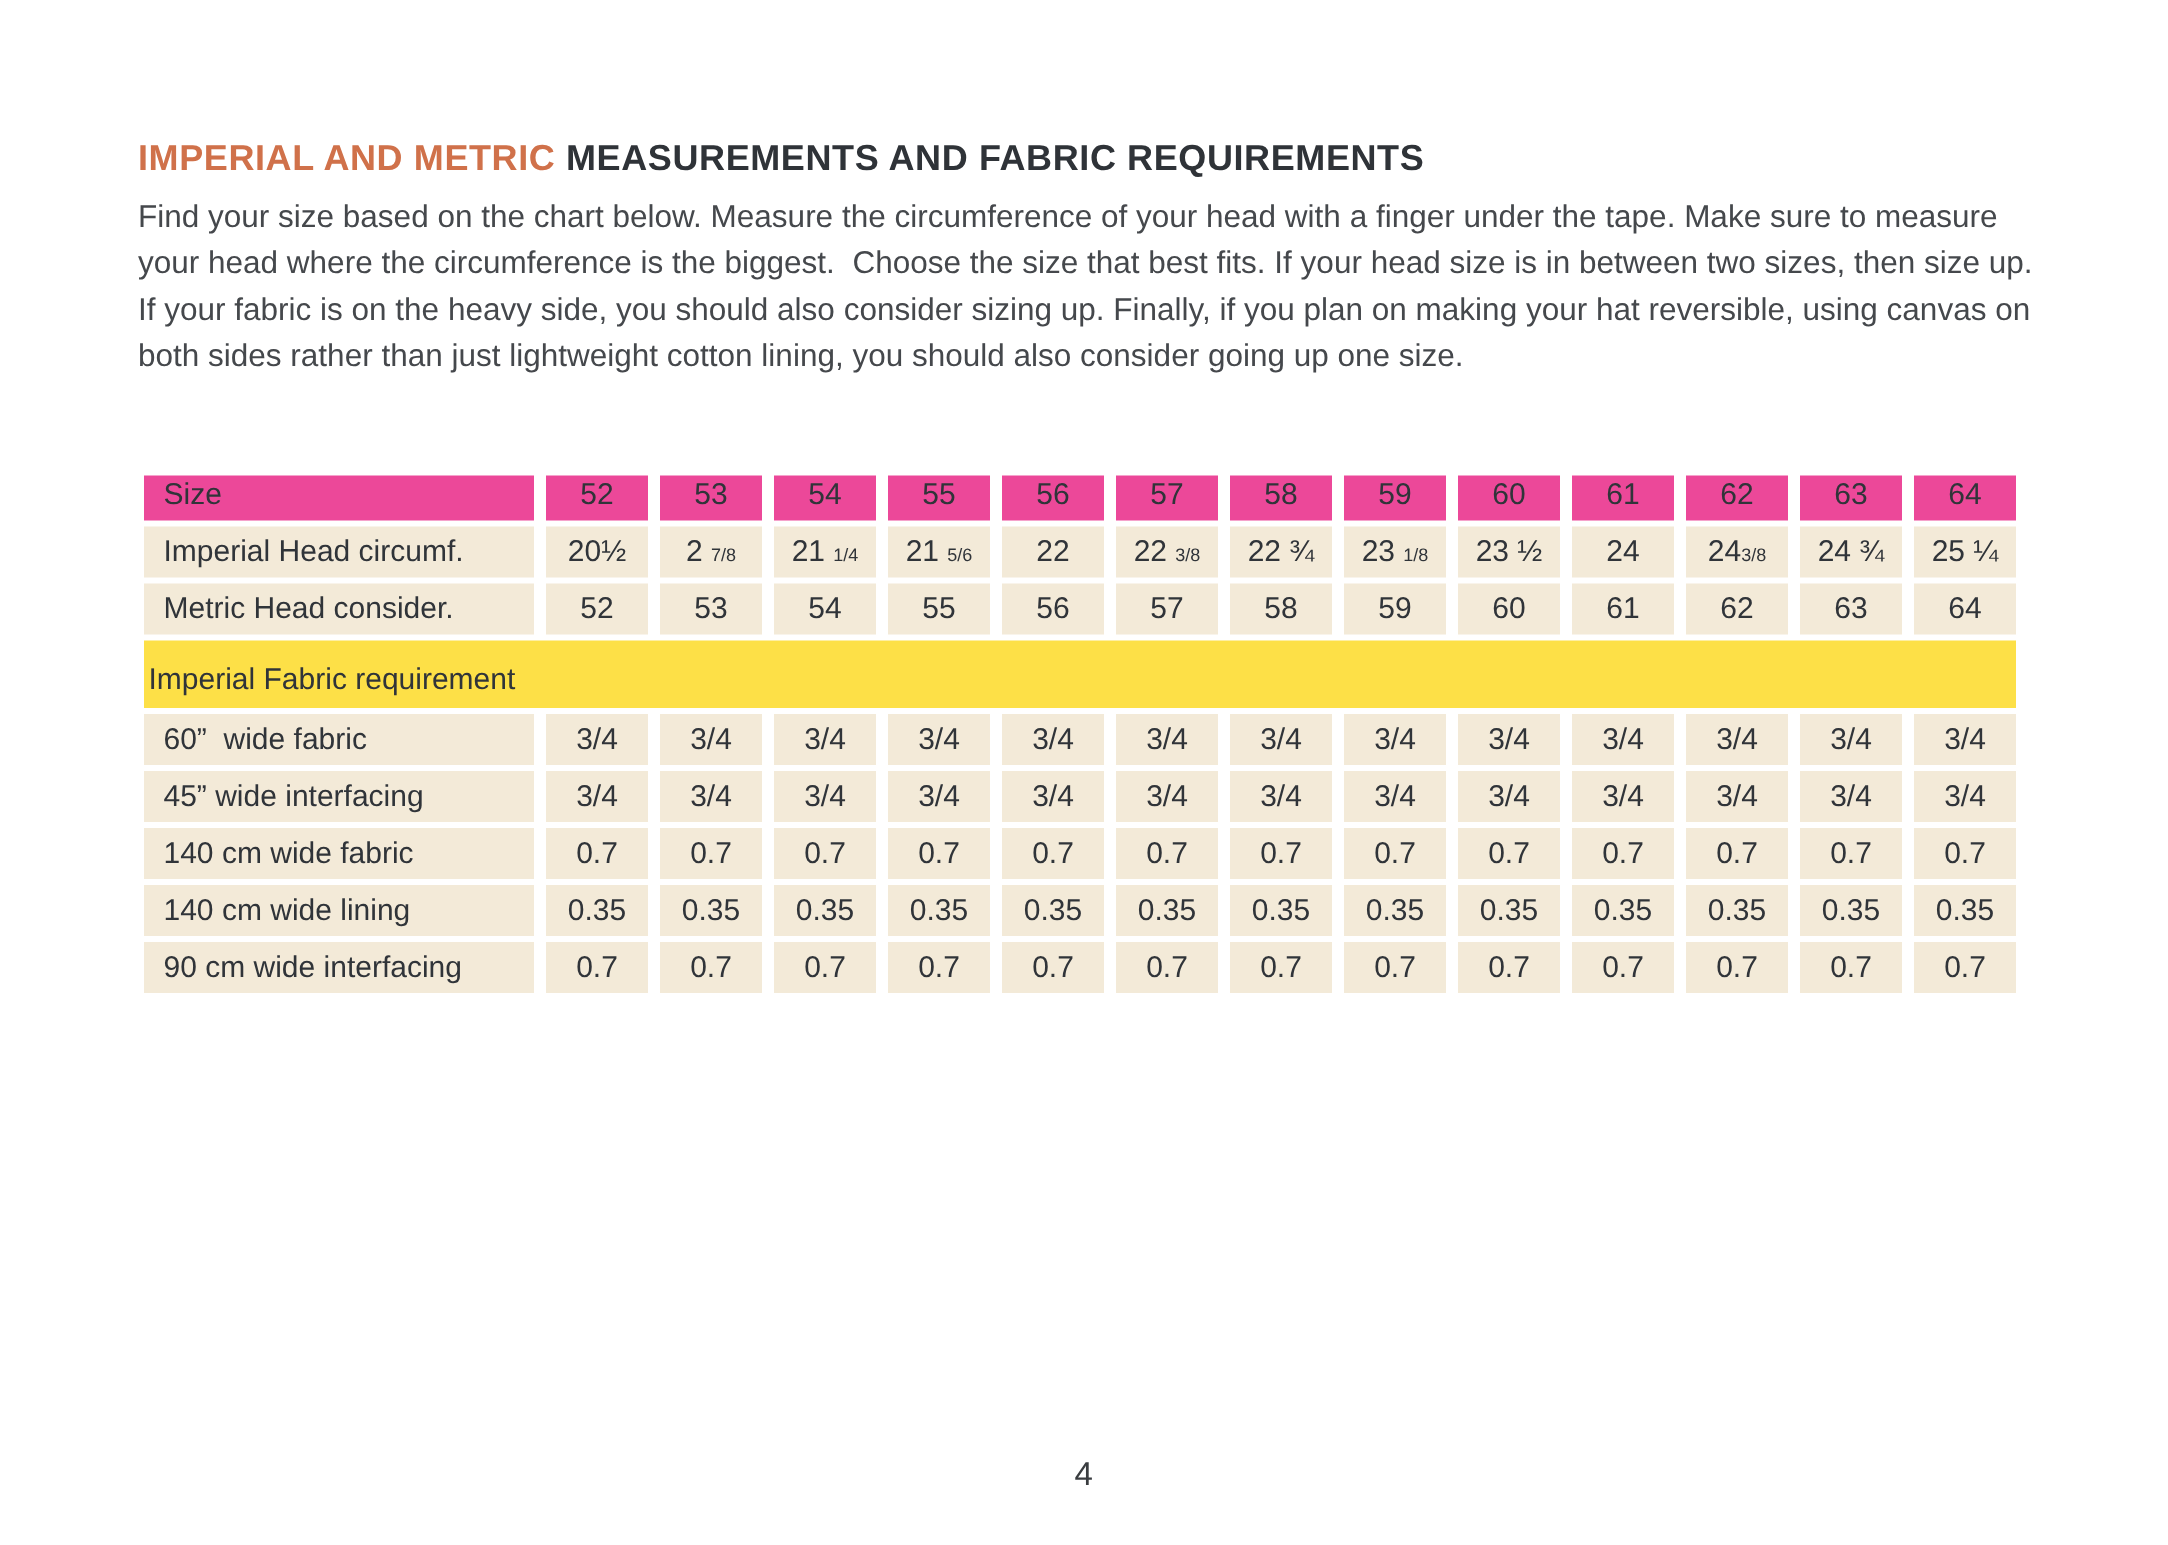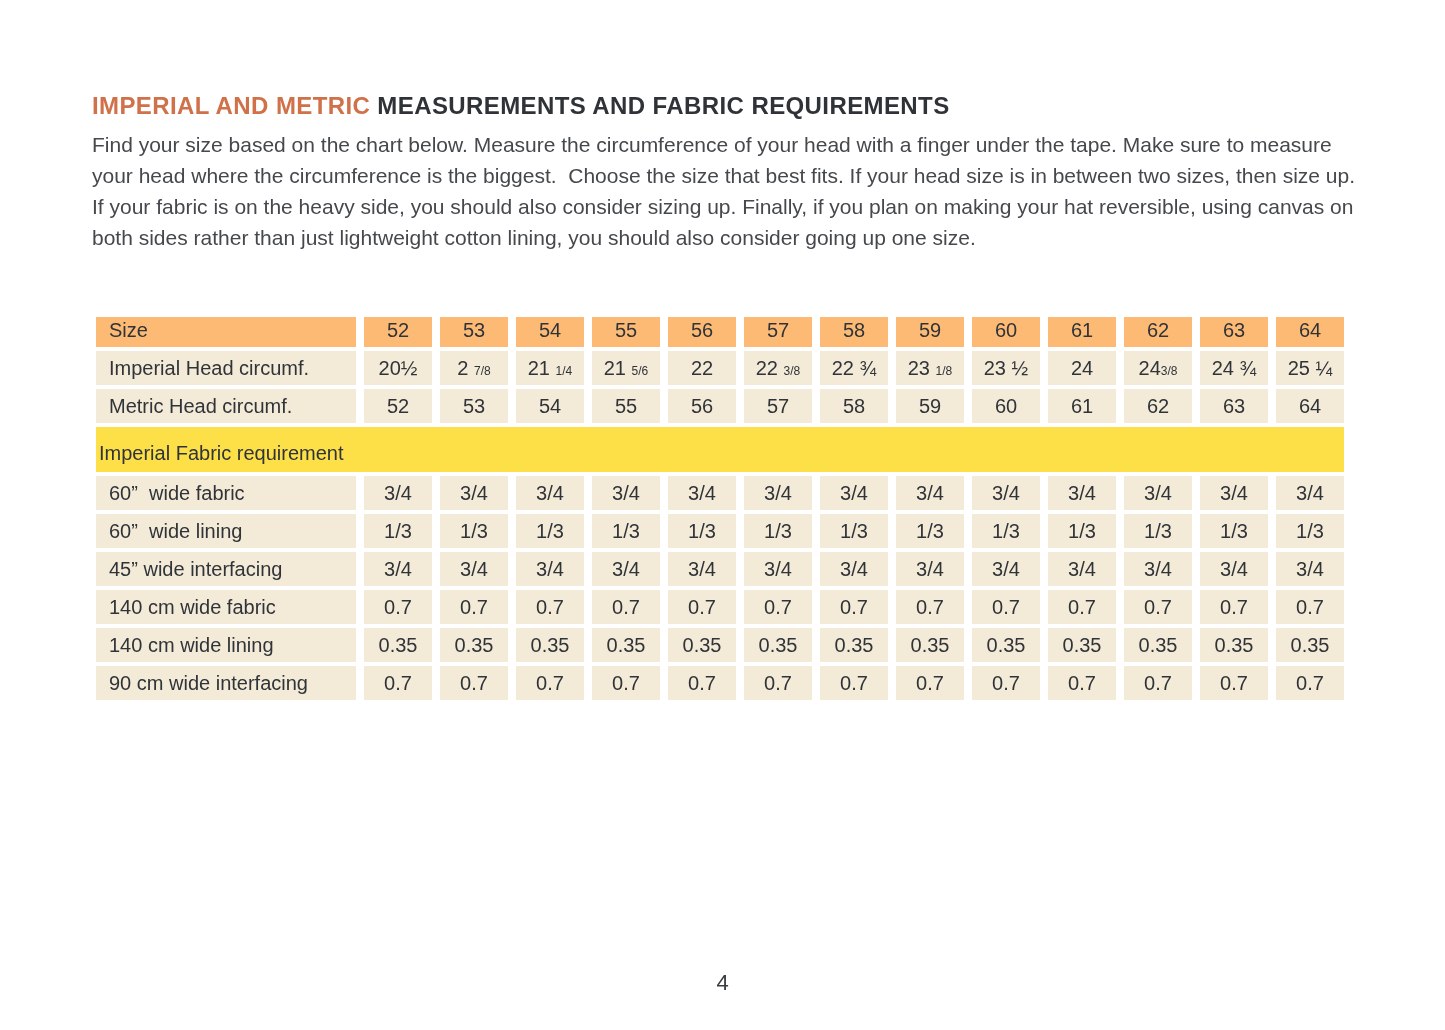--- a/index.html
+++ b/index.html
@@ -43,21 +43,21 @@
     font-size:20px;
     color:var(--table-text);
     overflow:hidden;
   }
   .label-cell{
     width:260px; text-align:left; padding-left:13px !important;
     white-space:pre;
   }
   .val-cell{ width:68px; text-align:center; }
   .head-cell{
-    background:#fdba74; height:30px; vertical-align:bottom;
+    background:#ec4899; height:30px; vertical-align:bottom;
     padding-bottom:5px !important;
   }
   .shaded{ background:var(--row-bg); height:34px; vertical-align:middle; }
   .data-val{ font-size:19px; }
   .section-cell{
     background:#fde047; padding:15px 0 7px 3px !important;
     font-size:20px; color:var(--table-text);
   }
   .frac{ font-size:12px; }
   .page-number{
@@ -100,21 +100,21 @@
             <td class="val-cell shaded data-val"><span class="main">22 </span><span class="frac">3/8</span></td>
             <td class="val-cell shaded data-val"><span class="main">22 ¾</span></td>
             <td class="val-cell shaded data-val"><span class="main">23 </span><span class="frac">1/8</span></td>
             <td class="val-cell shaded data-val"><span class="main">23 ½</span></td>
             <td class="val-cell shaded data-val"><span class="main">24</span></td>
             <td class="val-cell shaded data-val"><span class="main">24</span><span class="frac">3/8</span></td>
             <td class="val-cell shaded data-val"><span class="main">24 ¾</span></td>
             <td class="val-cell shaded data-val"><span class="main">25 ¼</span></td>
           </tr>
           <tr class="data-row">
-            <td class="label-cell shaded">Metric Head circumf.</td>
+            <td class="label-cell shaded">Metric Head consider.</td>
             <td class="val-cell shaded data-val">52</td>
             <td class="val-cell shaded data-val">53</td>
             <td class="val-cell shaded data-val">54</td>
             <td class="val-cell shaded data-val">55</td>
             <td class="val-cell shaded data-val">56</td>
             <td class="val-cell shaded data-val">57</td>
             <td class="val-cell shaded data-val">58</td>
             <td class="val-cell shaded data-val">59</td>
             <td class="val-cell shaded data-val">60</td>
             <td class="val-cell shaded data-val">61</td>
@@ -135,36 +135,20 @@
             <td class="val-cell shaded data-val">3/4</td>
             <td class="val-cell shaded data-val">3/4</td>
             <td class="val-cell shaded data-val">3/4</td>
             <td class="val-cell shaded data-val">3/4</td>
             <td class="val-cell shaded data-val">3/4</td>
             <td class="val-cell shaded data-val">3/4</td>
             <td class="val-cell shaded data-val">3/4</td>
             <td class="val-cell shaded data-val">3/4</td>
           </tr>
           <tr class="data-row">
-            <td class="label-cell shaded">60”  wide lining</td>
-            <td class="val-cell shaded data-val">1/3</td>
-            <td class="val-cell shaded data-val">1/3</td>
-            <td class="val-cell shaded data-val">1/3</td>
-            <td class="val-cell shaded data-val">1/3</td>
-            <td class="val-cell shaded data-val">1/3</td>
-            <td class="val-cell shaded data-val">1/3</td>
-            <td class="val-cell shaded data-val">1/3</td>
-            <td class="val-cell shaded data-val">1/3</td>
-            <td class="val-cell shaded data-val">1/3</td>
-            <td class="val-cell shaded data-val">1/3</td>
-            <td class="val-cell shaded data-val">1/3</td>
-            <td class="val-cell shaded data-val">1/3</td>
-            <td class="val-cell shaded data-val">1/3</td>
-          </tr>
-          <tr class="data-row">
             <td class="label-cell shaded">45” wide interfacing</td>
             <td class="val-cell shaded data-val">3/4</td>
             <td class="val-cell shaded data-val">3/4</td>
             <td class="val-cell shaded data-val">3/4</td>
             <td class="val-cell shaded data-val">3/4</td>
             <td class="val-cell shaded data-val">3/4</td>
             <td class="val-cell shaded data-val">3/4</td>
             <td class="val-cell shaded data-val">3/4</td>
             <td class="val-cell shaded data-val">3/4</td>
             <td class="val-cell shaded data-val">3/4</td>

